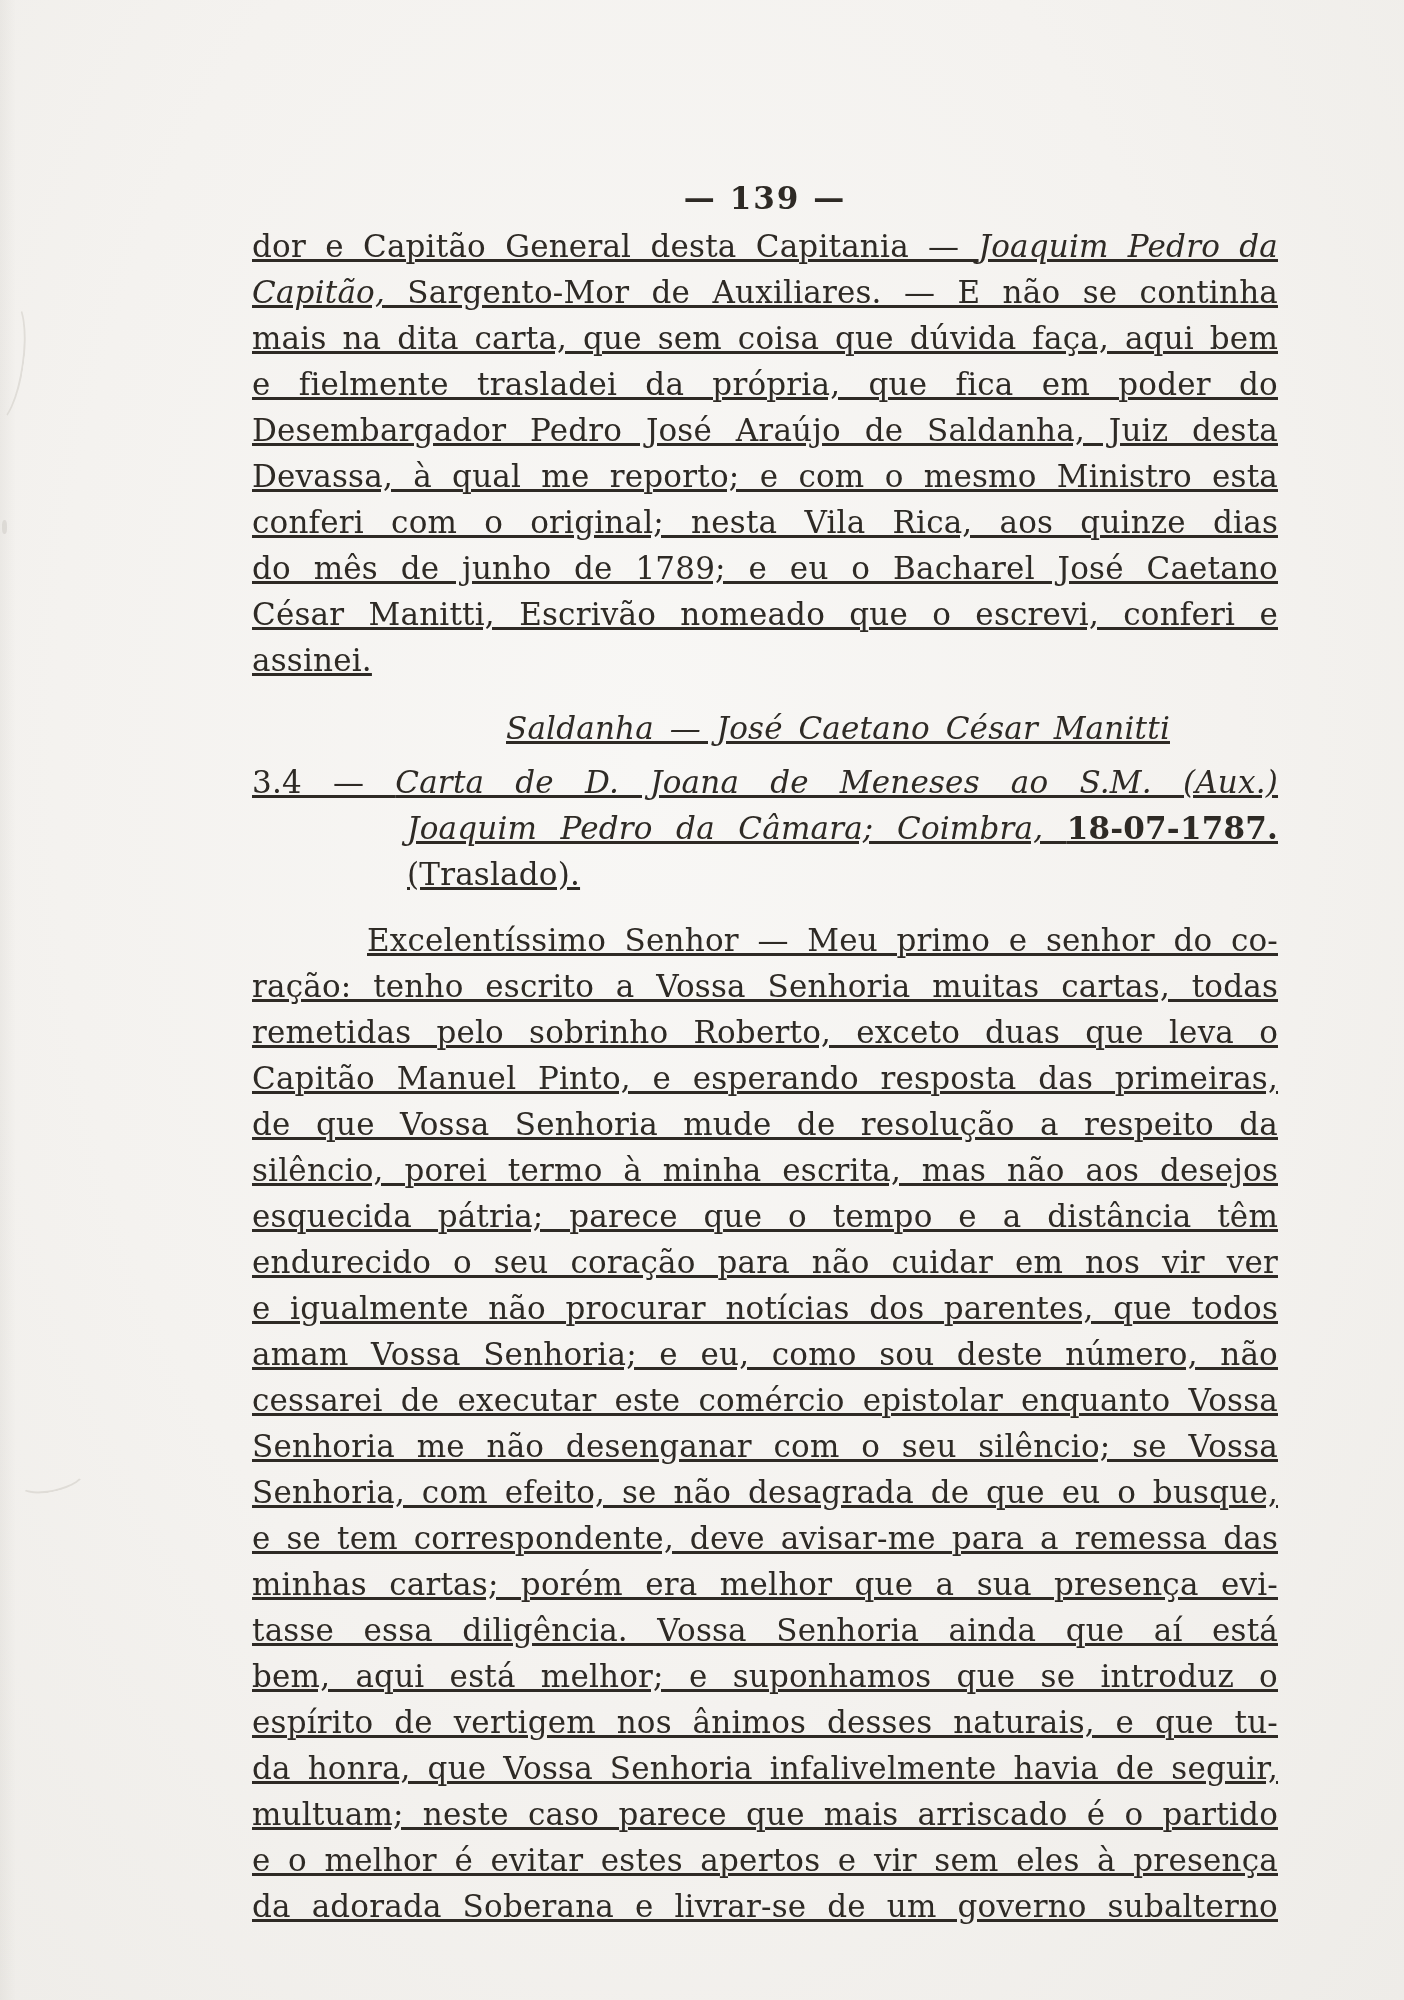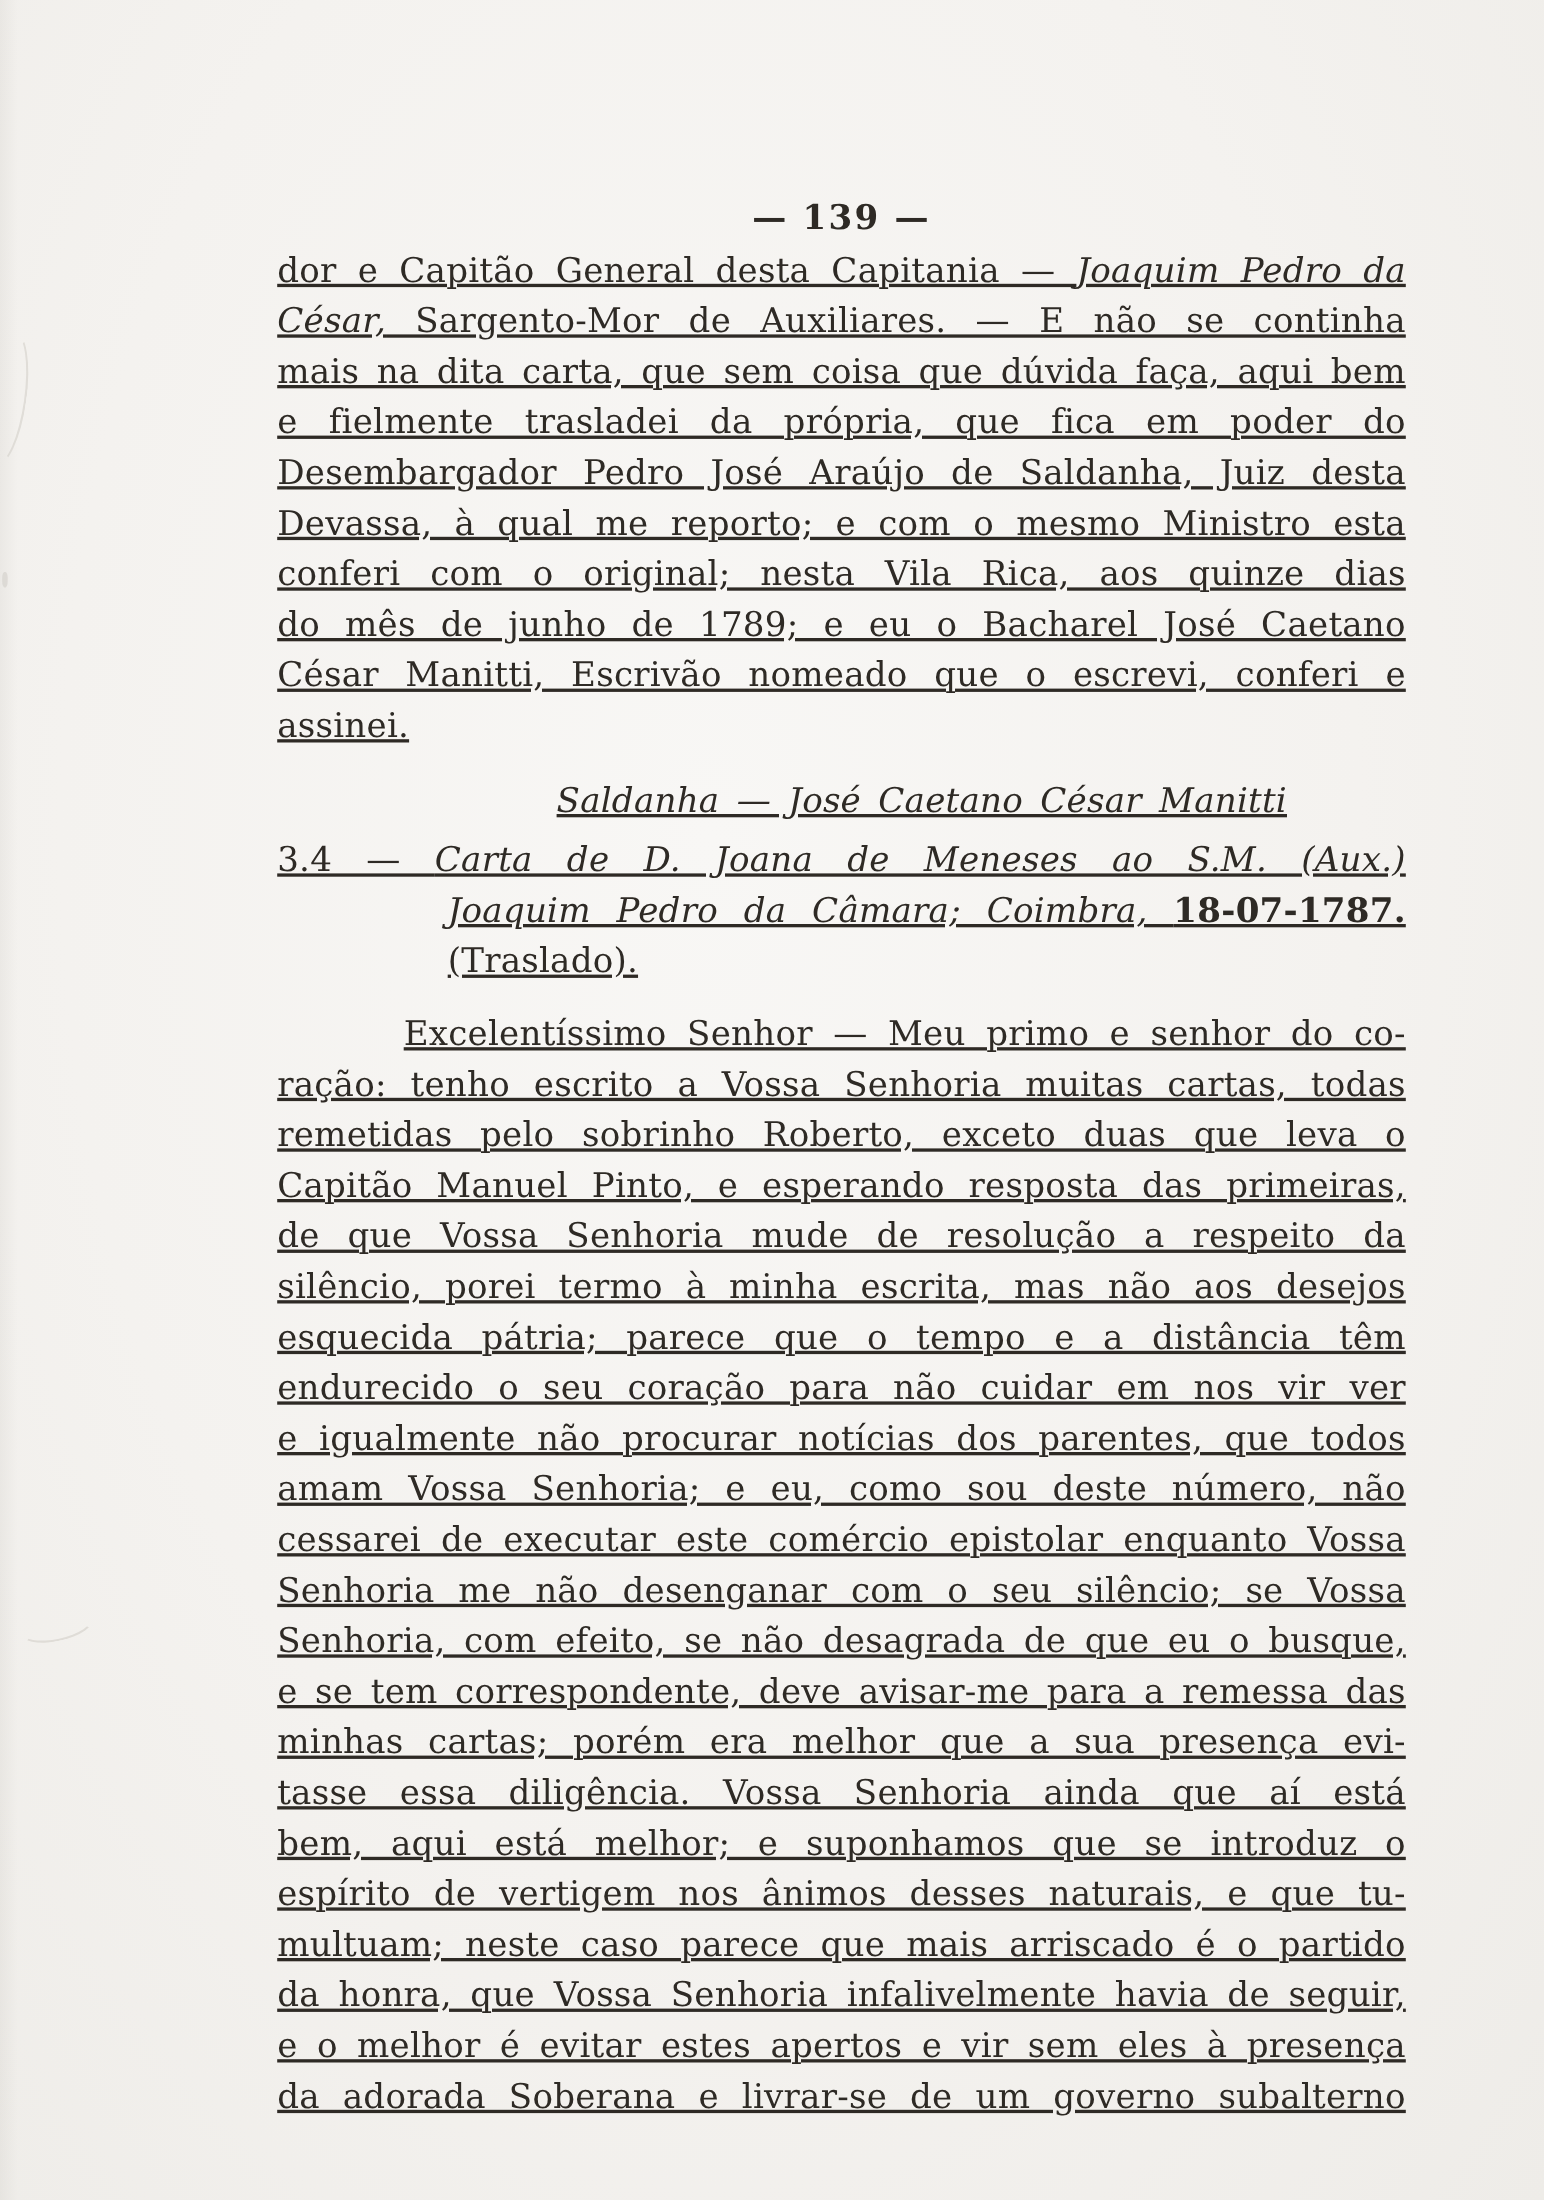--- a/index.html
+++ b/index.html
@@ -100,21 +100,21 @@
   <div class="artifact-speck"></div>
   <div class="artifact-scratch"></div>
 
   <div class="text-column">
     <div class="page-number">
       <span>— 139 —</span>
     </div>
     <div id="blocks-host">
         <div class="block paragraph-continuation">
           <div class="line just"><span class="seg regular">dor e Capitão General desta Capitania — </span><span class="seg italic">Joaquim Pedro da</span></div>
-          <div class="line just"><span class="seg italic">César,</span><span class="seg regular"> Sargento-Mor de Auxiliares. — E não se continha</span></div>
+          <div class="line just"><span class="seg italic">Capitão,</span><span class="seg regular"> Sargento-Mor de Auxiliares. — E não se continha</span></div>
           <div class="line just"><span class="seg regular">mais na dita carta, que sem coisa que dúvida faça, aqui bem</span></div>
           <div class="line just"><span class="seg regular">e fielmente trasladei da própria, que fica em poder do</span></div>
           <div class="line just"><span class="seg regular">Desembargador Pedro José Araújo de Saldanha, Juiz desta</span></div>
           <div class="line just"><span class="seg regular">Devassa, à qual me reporto; e com o mesmo Ministro esta</span></div>
           <div class="line just"><span class="seg regular">conferi com o original; nesta Vila Rica, aos quinze dias</span></div>
           <div class="line just"><span class="seg regular">do mês de junho de 1789; e eu o Bacharel José Caetano</span></div>
           <div class="line just"><span class="seg regular">César Manitti, Escrivão nomeado que o escrevi, conferi e</span></div>
           <div class="line"><span class="seg regular">assinei.</span></div>
         </div>
         <div class="block signature-line">
@@ -137,20 +137,20 @@
           <div class="line just"><span class="seg regular">e igualmente não procurar notícias dos parentes, que todos</span></div>
           <div class="line just"><span class="seg regular">amam Vossa Senhoria; e eu, como sou deste número, não</span></div>
           <div class="line just"><span class="seg regular">cessarei de executar este comércio epistolar enquanto Vossa</span></div>
           <div class="line just"><span class="seg regular">Senhoria me não desenganar com o seu silêncio; se Vossa</span></div>
           <div class="line just"><span class="seg regular">Senhoria, com efeito, se não desagrada de que eu o busque,</span></div>
           <div class="line just"><span class="seg regular">e se tem correspondente, deve avisar-me para a remessa das</span></div>
           <div class="line just"><span class="seg regular">minhas cartas; porém era melhor que a sua presença evi-</span></div>
           <div class="line just"><span class="seg regular">tasse essa diligência. Vossa Senhoria ainda que aí está</span></div>
           <div class="line just"><span class="seg regular">bem, aqui está melhor; e suponhamos que se introduz o</span></div>
           <div class="line just"><span class="seg regular">espírito de vertigem nos ânimos desses naturais, e que tu-</span></div>
+          <div class="line just"><span class="seg regular">da honra, que Vossa Senhoria infalivelmente havia de seguir,</span></div>
           <div class="line just"><span class="seg regular">multuam; neste caso parece que mais arriscado é o partido</span></div>
-          <div class="line just"><span class="seg regular">da honra, que Vossa Senhoria infalivelmente havia de seguir,</span></div>
           <div class="line just"><span class="seg regular">e o melhor é evitar estes apertos e vir sem eles à presença</span></div>
           <div class="line just"><span class="seg regular">da adorada Soberana e livrar-se de um governo subalterno</span></div>
         </div>
       </div>
   </div>
 </div>
 
 </body></html>

